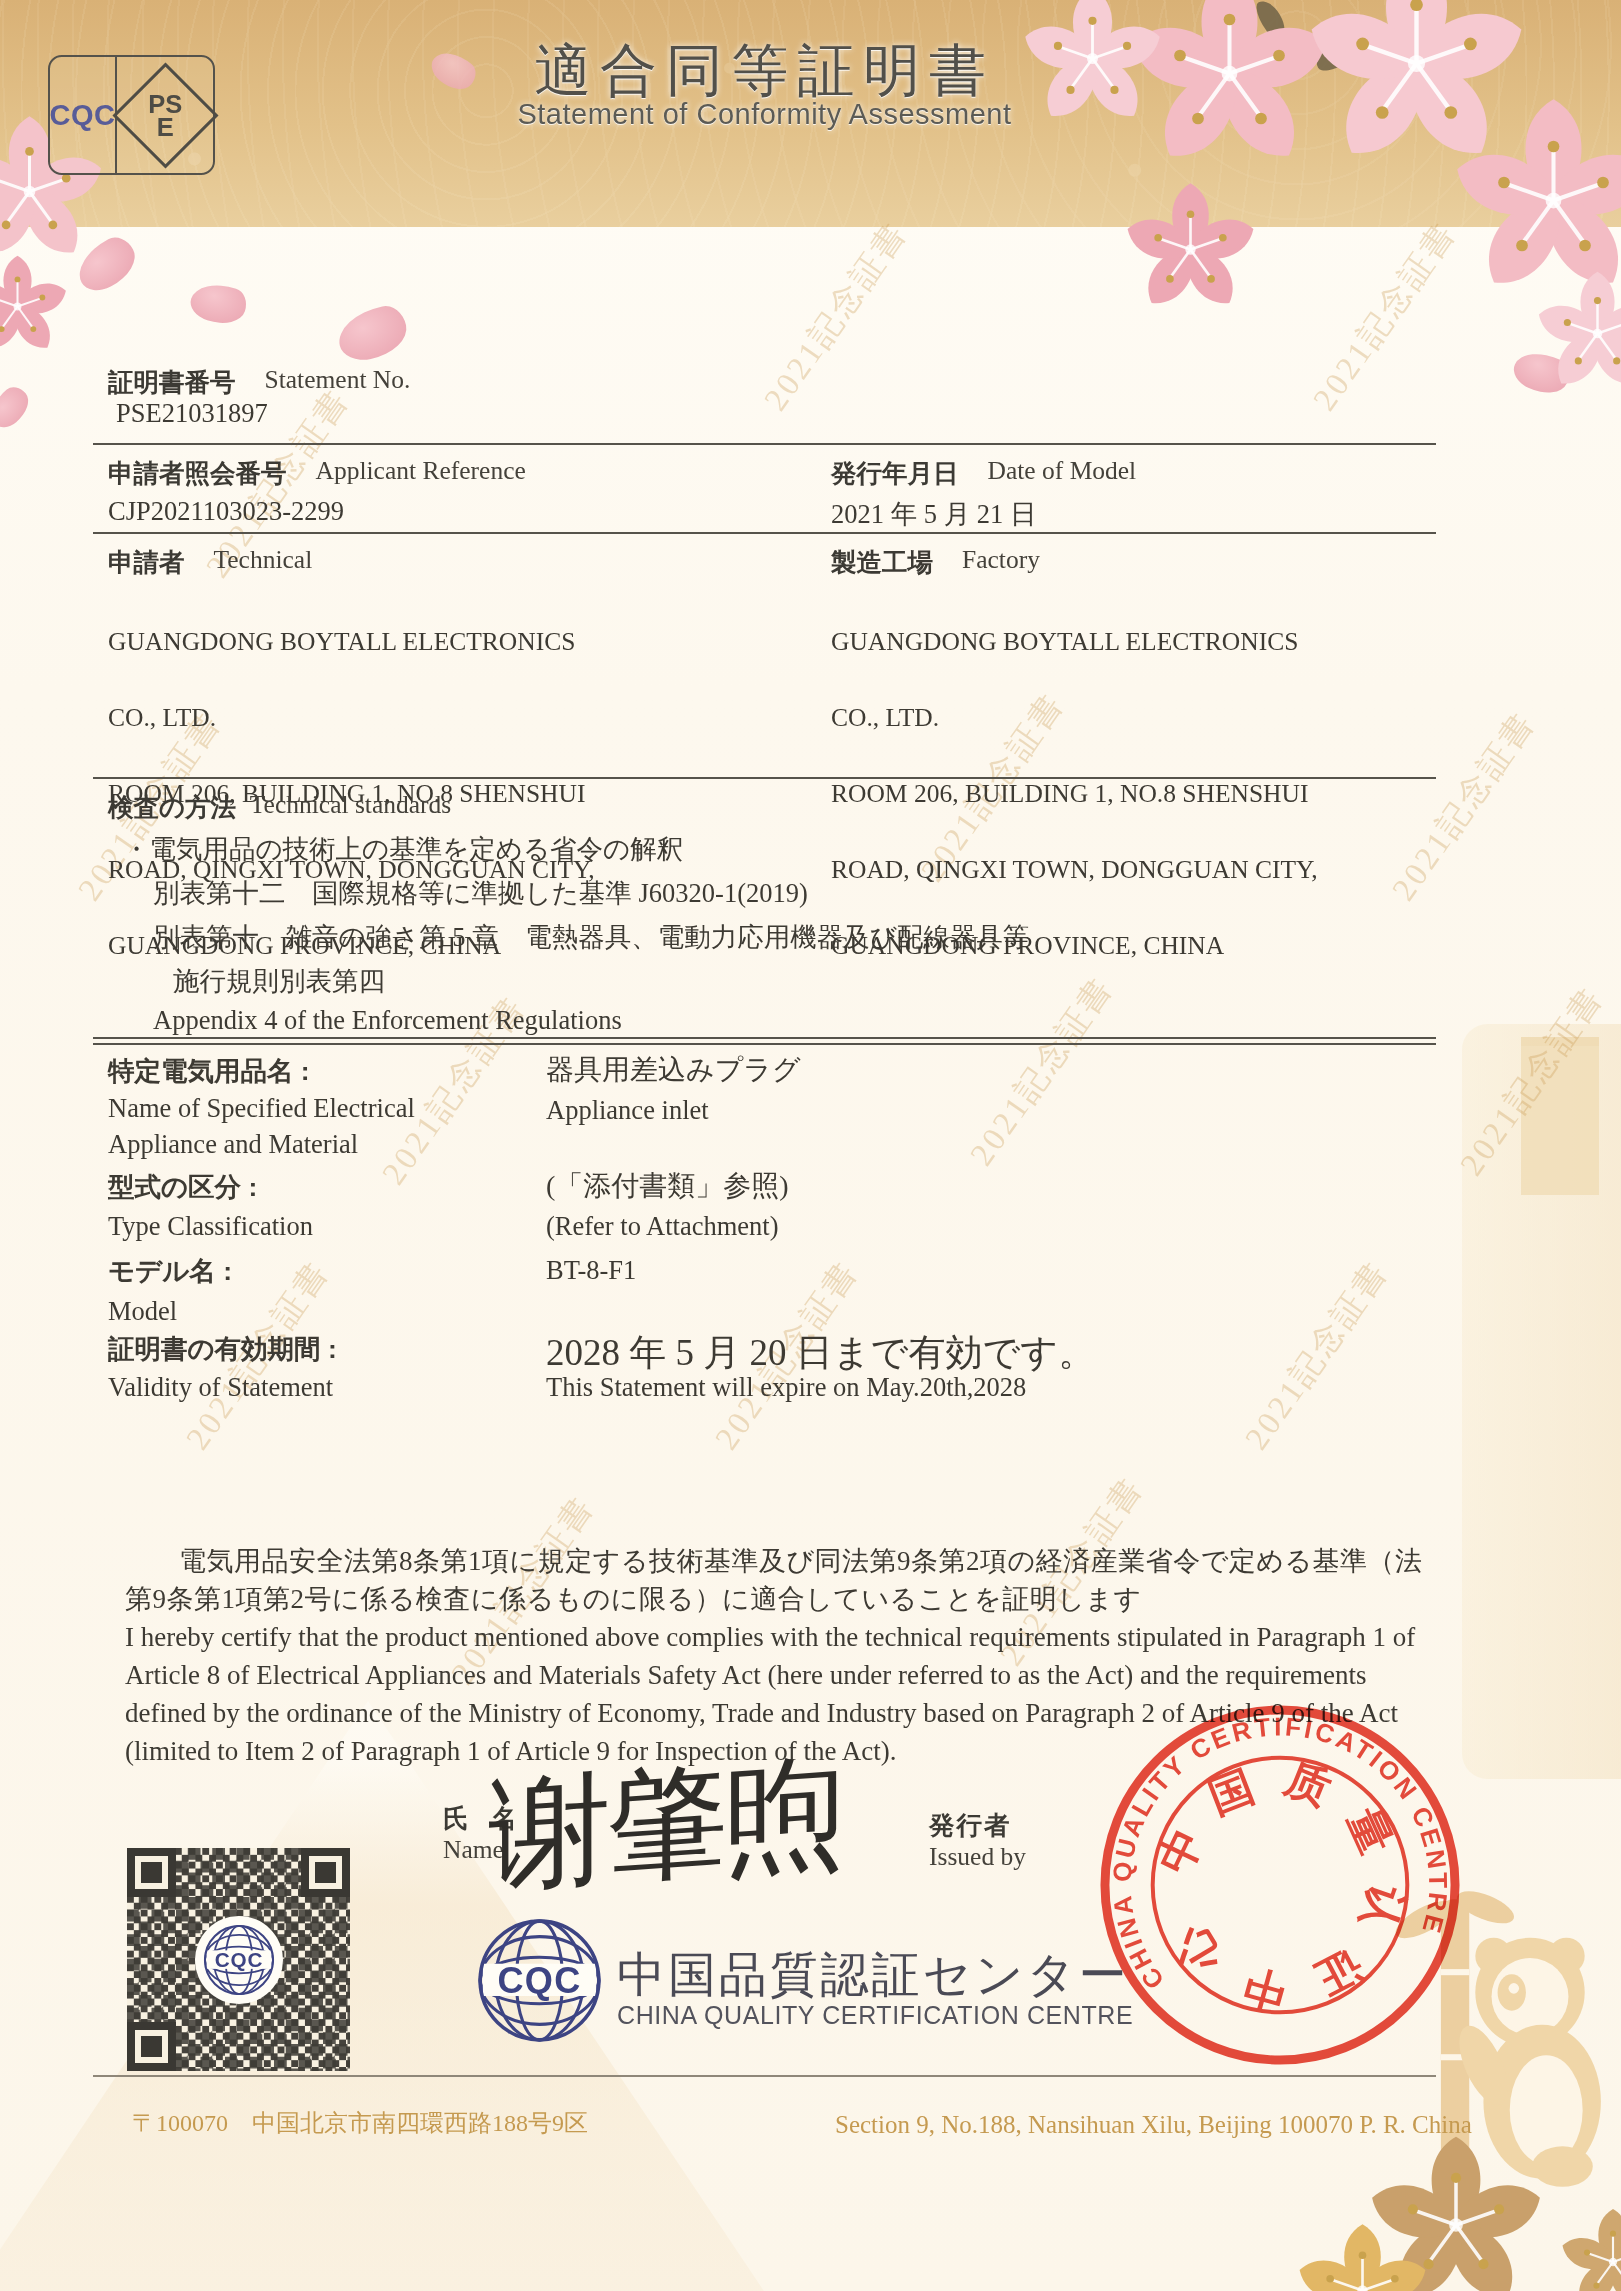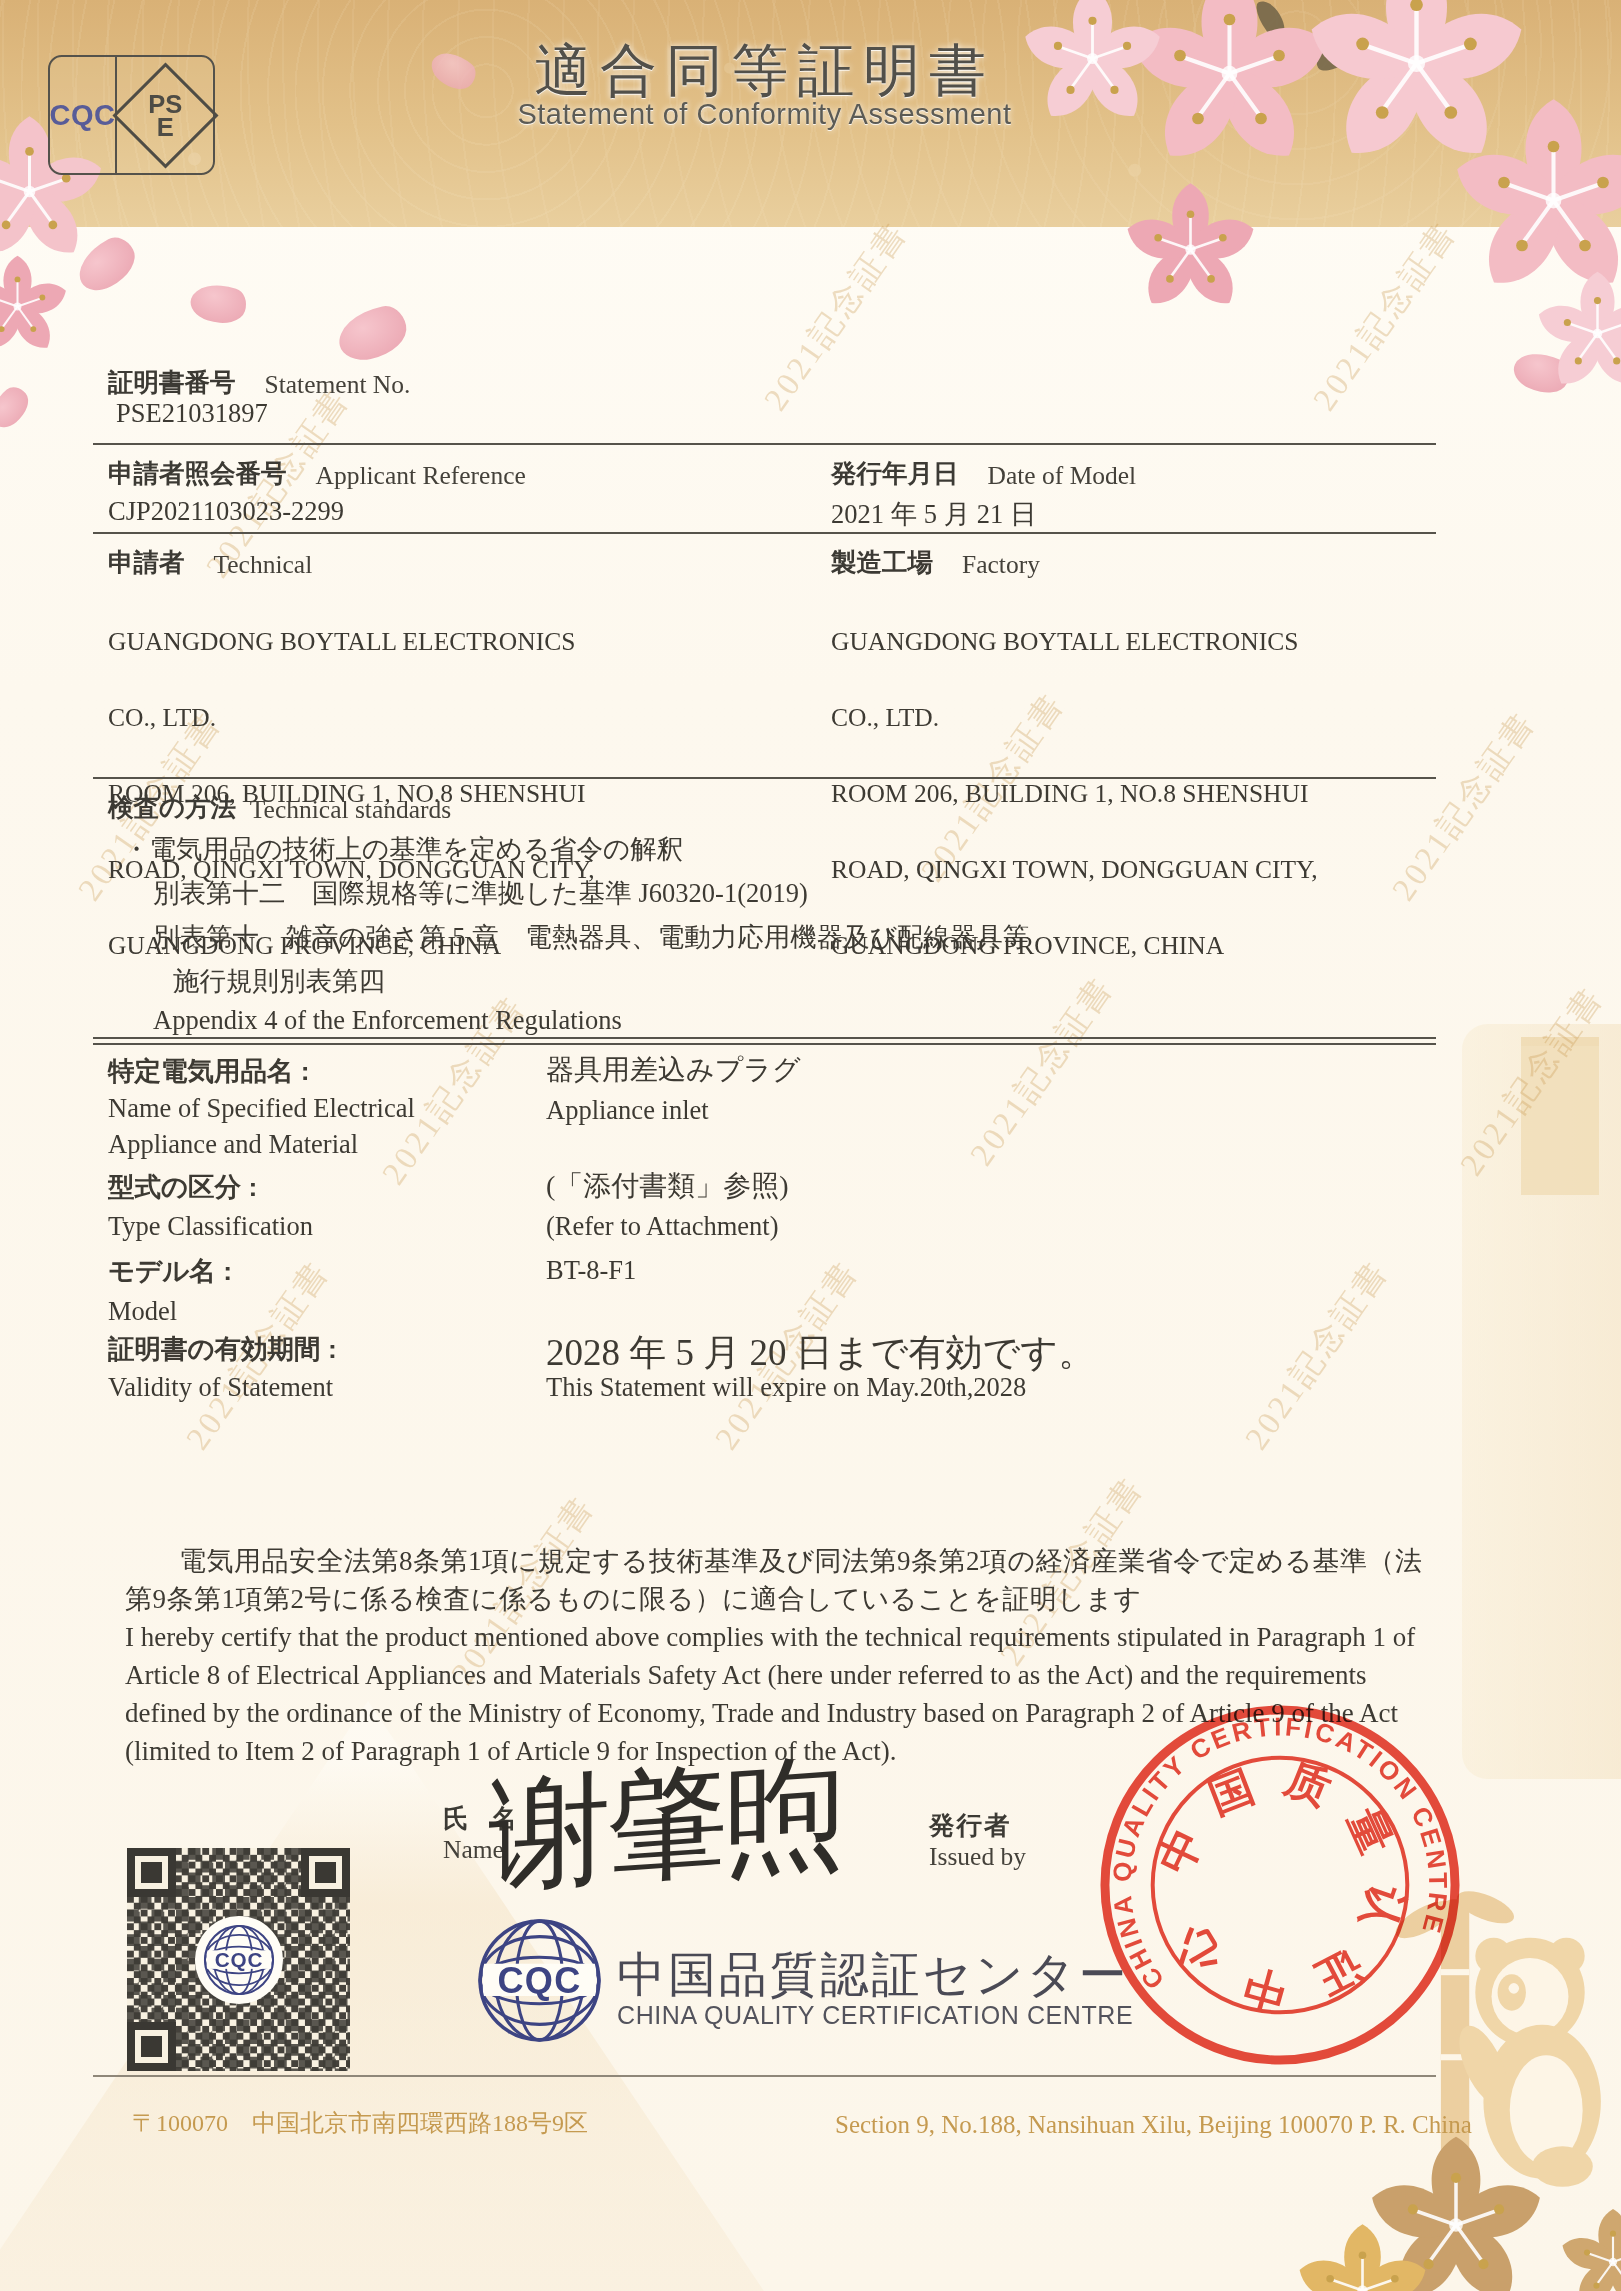--- a/index.html
+++ b/index.html
@@ -37,21 +37,21 @@
   .wm{position:absolute;z-index:1;font-size:33px;letter-spacing:2.9px;color:rgba(198,150,72,.30);
       transform:rotate(-55deg);white-space:nowrap;font-family:"Liberation Serif",serif;}
   .fuji{position:absolute;left:-88px;top:1701px;width:912px;height:598px;z-index:0;opacity:.5;
         clip-path:polygon(50% 0,6% 100%,94% 100%);
         background:linear-gradient(180deg,#fffdf8 0%,#fffdf8 10%,#f4e3c5 34%,#f8ecd7 100%);}
   .wall{position:absolute;left:1462px;top:1024px;width:159px;height:755px;z-index:0;opacity:.5;
         background:linear-gradient(90deg,#f8ecd2,#f2dfbc);border-radius:25.5px 0 0 25.5px;}
   .tower{position:absolute;left:1521px;top:1037px;width:78px;height:149px;z-index:0;opacity:.75;background:#f0dcb4;
          border-top:9.8px solid #eed7ab;}
   
-  .pair{position:absolute;display:flex;gap:29px;align-items:flex-end;z-index:2;}
+  .pair{position:absolute;display:flex;gap:29px;align-items:flex-start;z-index:2;}
   .jl{font-family:"Liberation Sans","DejaVu Sans",sans-serif;font-size:25.5px;font-weight:600;color:#3c3a34;}
   .el{font-family:"Liberation Serif",serif;font-size:25.5px;color:#44413a;}
   .val{position:absolute;font-size:26.5px;color:#3d3a33;z-index:2;}
   .addr{position:absolute;font-size:25.5px;line-height:38px;color:#3d3a33;z-index:2;white-space:pre-line;}
   .rule{position:absolute;left:93px;width:1343px;border-top:2.5px solid #56534b;z-index:2;}
   .rule.double{height:3.9px;border-bottom:2px solid #56534b;}
   .tech-item{position:absolute;font-size:26.5px;color:#3d3a33;z-index:2;}
   .decl{position:absolute;left:125px;top:1542px;width:1318px;z-index:2;}
   .decl p{margin:0;font-size:27px;line-height:38px;color:#3d3a33;}
   .decl .jp{text-indent:2em;letter-spacing:0.5px;}

